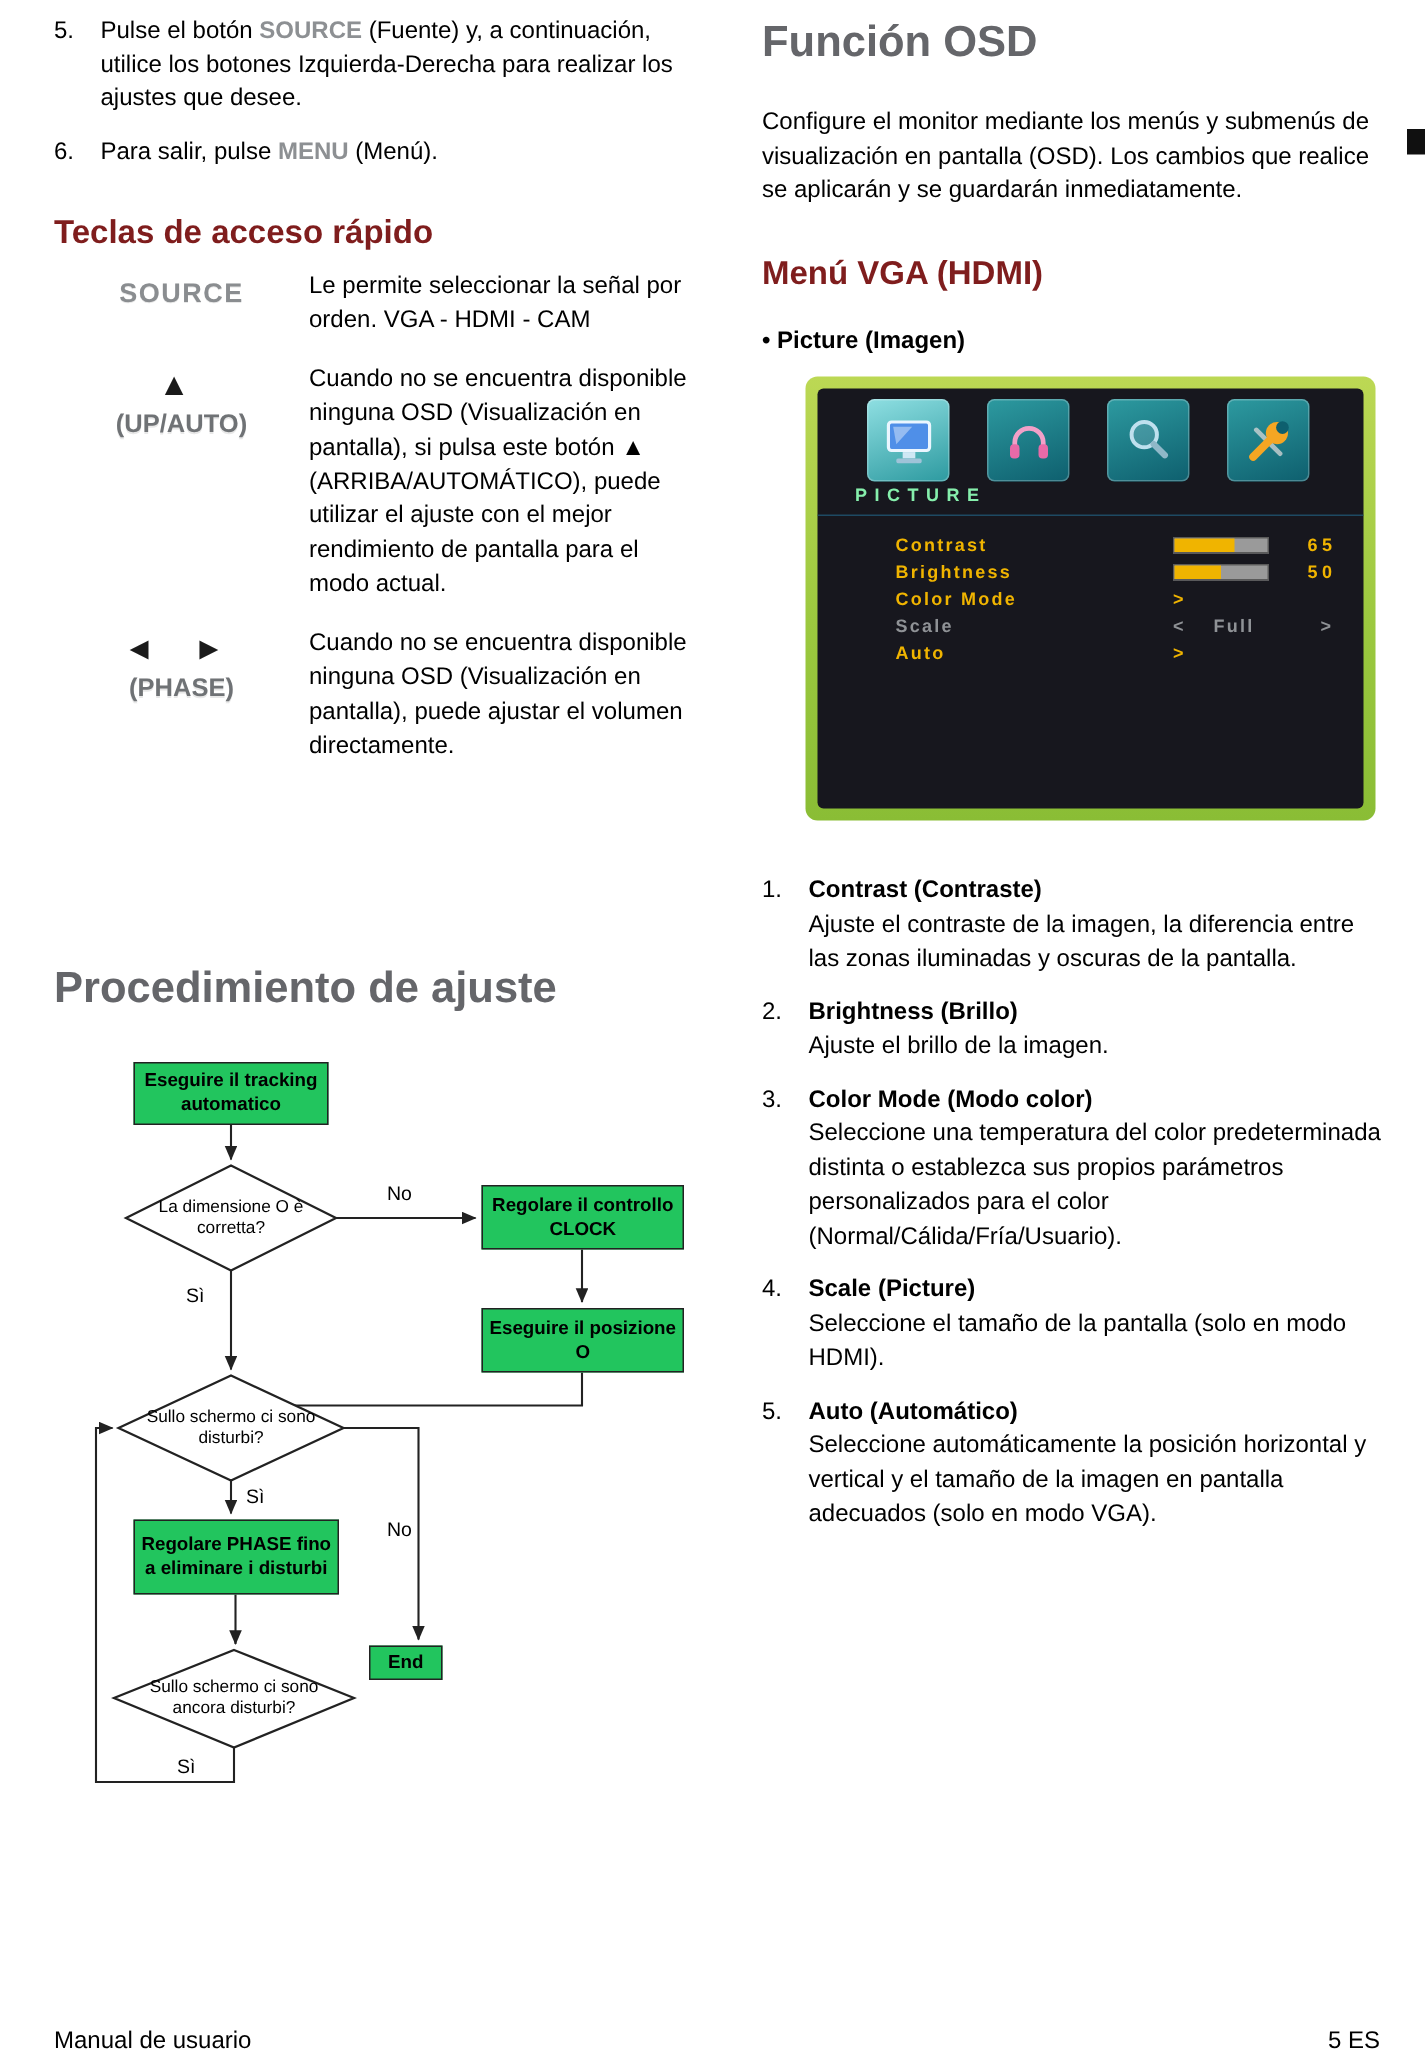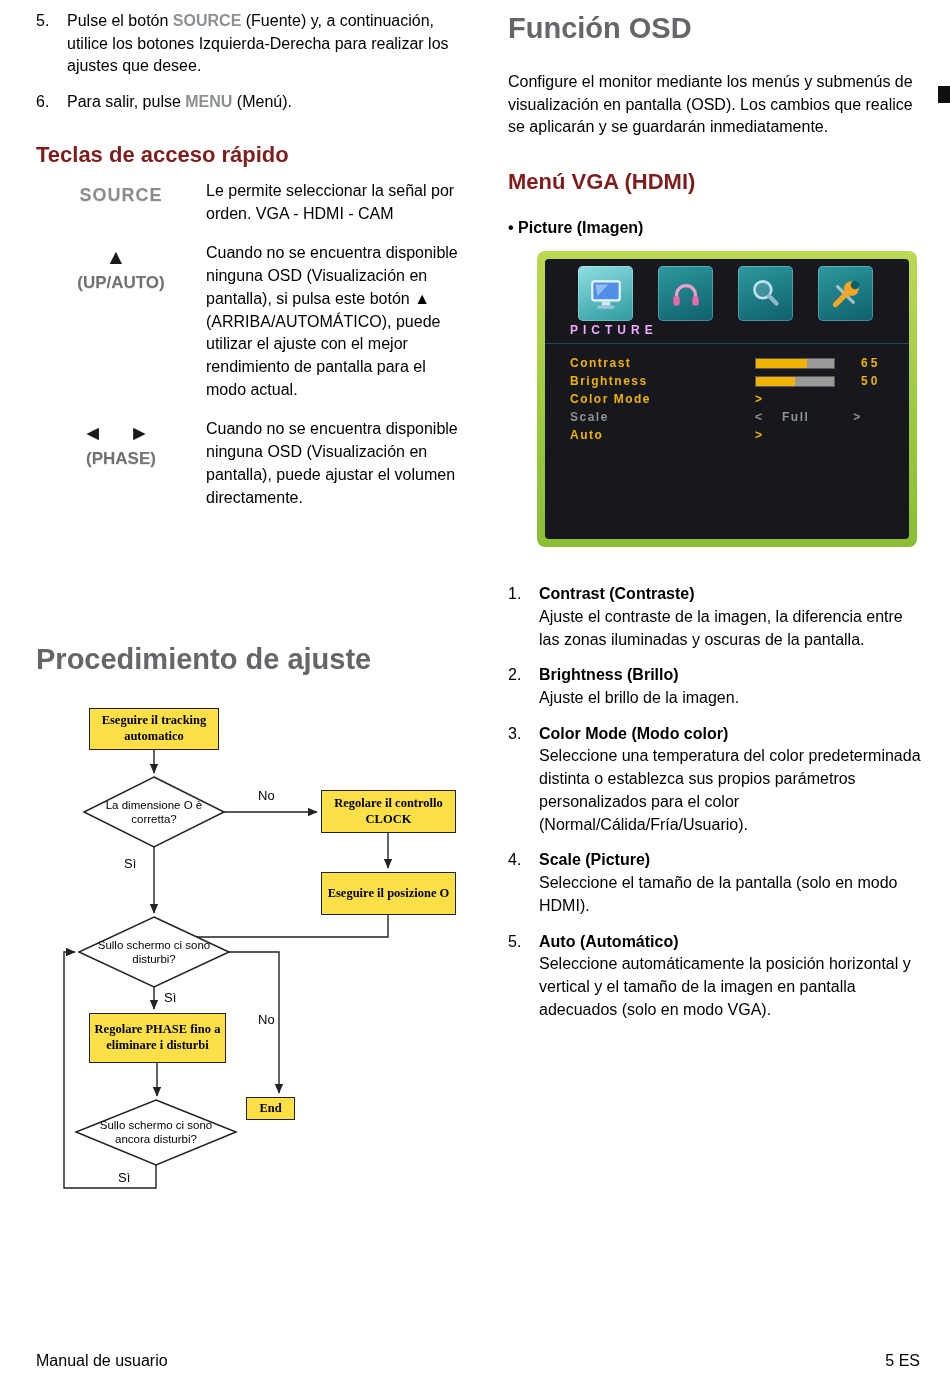--- a/index.html
+++ b/index.html
@@ -41,23 +41,23 @@
 
   
   .proc-heading { left:36px; top:643px; }
 
   
   .flow { left:36px; top:700px; width:430px; height:500px; }
   .flow svg { position:absolute; left:0; top:0; }
   .fc-line { stroke:#222; stroke-width:1.4; fill:none; }
   .fc-diamond { fill:#fff; stroke:#222; stroke-width:1.5; }
   .fc-box {
-    position:absolute; background:#fde047; border:1.7px solid #222;
+    position:absolute; background:#22c55e; border:1.7px solid #222;
     display:flex; align-items:center; justify-content:center; text-align:center;
-    font-size:12.5px; font-weight:bold; line-height:1.25; padding:2px 3px;font-family:Liberation Serif, serif;
+    font-size:12.5px; font-weight:bold; line-height:1.25; padding:2px 3px;
   }
   .fc-dtext {
     position:absolute; text-align:center; font-size:11.5px; line-height:1.25;
   }
   .fc-label { position:absolute; font-size:13px; }
 
   
   .col-right { left:508px; top:12px; width:414px; }
   .r-title { margin-bottom:26px; }
   .r-intro { margin-bottom:30px; }
@@ -77,26 +77,26 @@
   .osd-icons { position:absolute; top:7px; left:33px; display:flex; gap:25px; }
   .osd-tile {
     width:55px; height:55px; border-radius:5px;
     background: linear-gradient(160deg,#2d9aa0 0%, #0e5f6e 100%);
     box-shadow: inset 0 0 0 1px rgba(255,255,255,0.25);
     display:flex; align-items:center; justify-content:center;
   }
   .osd-tile.active { background: linear-gradient(160deg,#8fdfe2 0%, #2d9aa0 100%); }
   .osd-section {
     position:absolute; top:64px; left:25px;
-    font-size:12px; font-weight:bold; letter-spacing:5px; color:#f0abfc;
+    font-size:12px; font-weight:bold; letter-spacing:5px; color:#86efac;
   }
   .osd-divider { position:absolute; top:84px; left:0; right:0; height:1px; background:#1e4a63; }
   .osd-rows { position:absolute; top:95px; left:25px; right:18px; }
   .osd-row { display:flex; align-items:center; height:18px; }
-  .osd-label { flex:0 0 185px; font-size:12px; font-weight:bold; letter-spacing:1.5px; }
+  .osd-label { flex:0 0 185px; font-size:12px; font-weight:bold; letter-spacing:1.5px;margin-left:27px; }
   .yellow { color:#f0b400; }
   .gray   { color:#8f9296; }
   .osd-bar { width:80px; height:11px; background:#9a9a9a; border:1px solid #5a5a5a;
              display:inline-block; position:relative; }
   .osd-bar-fill { position:absolute; left:0; top:0; bottom:0; background:#f0b400; }
   .osd-val { margin-left:26px; font-size:12px; font-weight:bold; letter-spacing:3px; }
   .osd-chev { font-size:12px; font-weight:bold; }
   .scale-mid { margin:0 0 0 20px; font-size:12px; font-weight:bold; letter-spacing:1.5px; }
   .scale-gt { margin-left:44px; }
 

